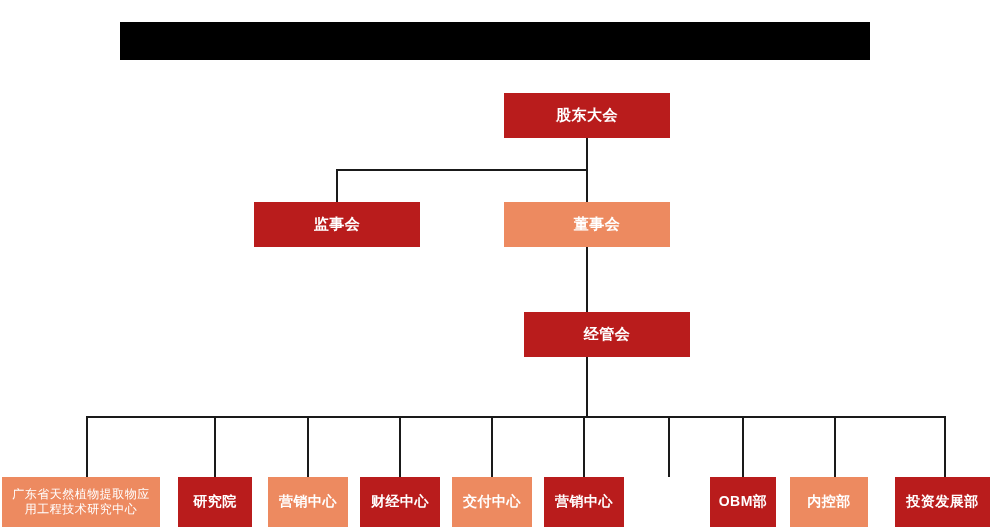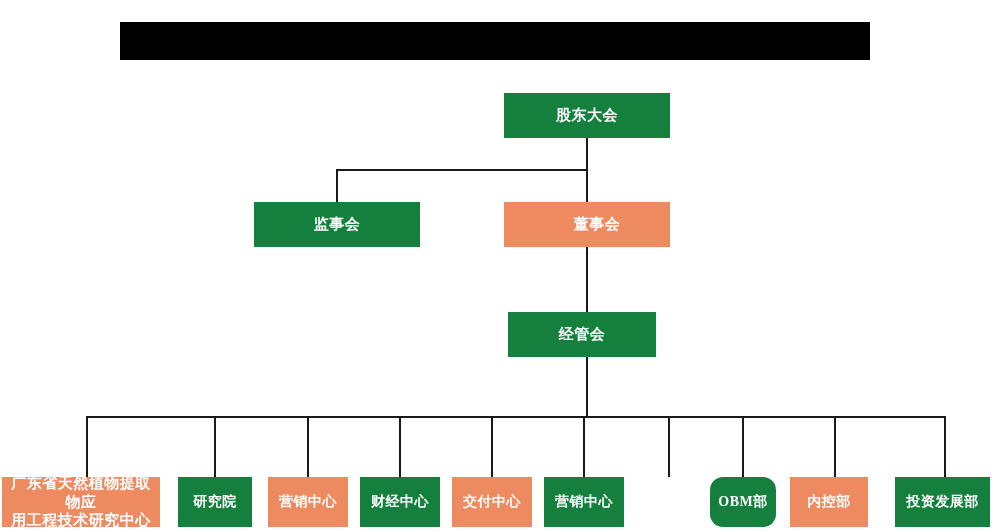--- a/index.html
+++ b/index.html
@@ -46,28 +46,28 @@
     display: flex;
     align-items: center;
     justify-content: center;
     text-align: center;
     color: #ffffff;
     box-sizing: border-box;
     line-height: 1.25;
     font-weight: bold;
     letter-spacing: 0.5px;
   }
-  .node.dark  { background: #15803d; font-family: Liberation Serif, serif; }
+  .node.dark  { background: #b91c1c; }
   .node.light { background: #ED8A60; }
 
   .node.lvl1 { font-size: 15px; }
   .node.lvl2 { font-size: 15px; }
   .node.lvl3 { font-size: 15px; }
   .node.leaf { font-size: 14px; }
-  .node.leaf.tiny { font-size: 15px; font-weight: bold; padding: 10px 4px; }
+  .node.leaf.tiny { font-size: 12px; font-weight: normal; padding: 10px 4px; }
 </style>
 </head>
 <body>
 
 <div id="canvas">
 
   <div class="title-bar"></div>
 
   <div class="line-v" style="left:586px; top:138px; height:32px;"></div>
 
@@ -98,21 +98,21 @@
     <span>股东大会</span>
   </div>
 
   <div class="node dark lvl2" style="left:254px; top:202px; width:166px; height:45px;">
     <span>监事会</span>
   </div>
   <div class="node light lvl2" style="left:504px; top:202px; width:166px; height:45px;padding-left:20px;">
     <span>董事会</span>
   </div>
 
-  <div class="node dark lvl3" style="left:508px; top:312px; width:148px; height:45px;justify-content:center;">
+  <div class="node dark lvl3" style="left:524px; top:312px; width:166px; height:45px;justify-content:center;">
     <span>经管会</span>
   </div>
 
   <div class="node light leaf tiny" style="left:2px; top:477px; width:158px; height:50px;">
     <span>
       <span>广东省天然植物提取物应</span><br>
       <span>用工程技术研究中心</span>
     </span>
   </div>
 
@@ -130,21 +130,21 @@
 
   <div class="node light leaf" style="left:452px; top:477px; width:80px; height:50px;">
     <span>交付中心</span>
   </div>
 
   <div class="node dark leaf" style="left:544px; top:477px; width:80px; height:50px;">
     <span>营销中心</span>
   </div>
 
 
-  <div class="node dark leaf" style="left:710px; top:477px; width:66px; height:50px;border-radius:13px;">
+  <div class="node dark leaf" style="left:710px; top:477px; width:66px; height:50px;">
     <span>OBM部</span>
   </div>
 
   <div class="node light leaf" style="left:790px; top:477px; width:78px; height:50px;">
     <span>内控部</span>
   </div>
 
   <div class="node dark leaf" style="left:895px; top:477px; width:95px; height:50px;">
     <span>投资发展部</span>
   </div>

